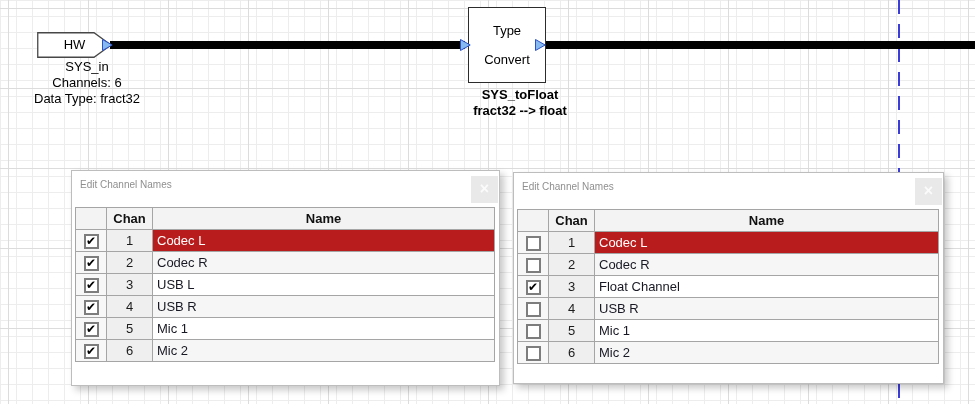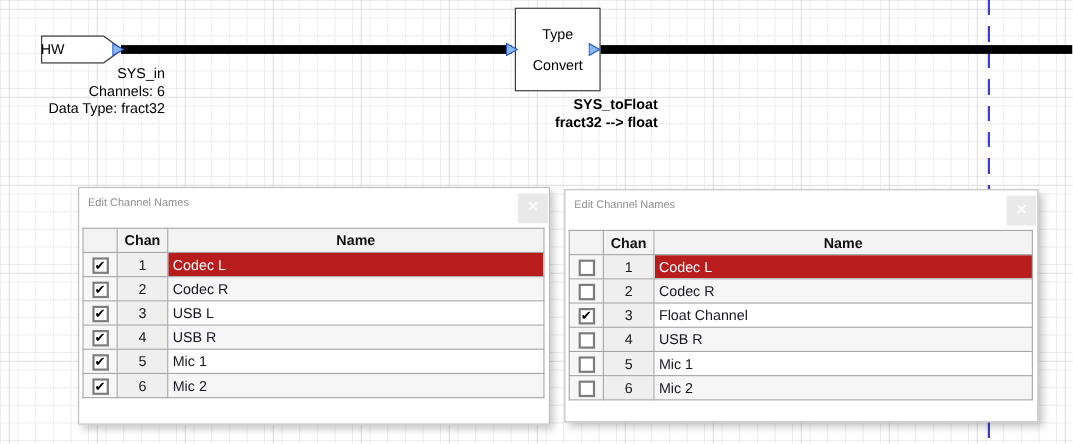--- a/index.html
+++ b/index.html
@@ -20,35 +20,35 @@
     background:repeating-linear-gradient(to bottom, #3c3cd8 0 14px, transparent 14px 24px);
   }
   .wire { position:absolute; top:41px; height:8px; background:#000; }
   #wire-left  { left:110px; width:355px; }
   #wire-right { left:545px; width:430px; }
 
   .hw-block { position:absolute; left:37px; top:32px; width:75px; height:26px; }
   .hw-block svg { position:absolute; left:0; top:0; }
   .hw-label {
     position:absolute; left:0; top:0; width:75px; height:26px;
-    line-height:26px; font-size:13px; color:#000;
+    line-height:26px; text-align:center; font-size:13px; color:#000;
   }
   .pin { position:absolute; width:11px; height:12px; }
   #pin-hw-out { left:102px; top:39px; }
   #pin-tc-in  { left:460px; top:39px; }
   #pin-tc-out { left:535px; top:39px; }
 
   .tc-block {
     position:absolute; left:468px; top:7px; width:78px; height:76px;
     background:#fff; border:1.5px solid #2c2c2c; box-sizing:border-box;
     display:flex; flex-direction:column; align-items:center; justify-content:center;
     font-size:13px; line-height:16px; color:#000;gap:13px;
   }
   .block-caption {
-    position:absolute; text-align:right; font-size:13px; line-height:16px; color:#000;
+    position:absolute; text-align:center; font-size:13px; line-height:16px; color:#000;padding-left:12px;
   }
   #hw-caption { left:0px; top:59px; width:150px; }
   #tc-caption { left:418px; top:87px; width:180px;font-weight:bold; }
 
   .dialog {
     position:absolute; background:#fff; border:1px solid #bdbdbd;
     box-shadow:4px 4px 7px rgba(0,0,0,0.22);
   }
   #dialog-left  { left:71px;  top:170px; width:427px; height:214px; }
   #dialog-right { left:513px; top:172px; width:429px; height:210px; }

